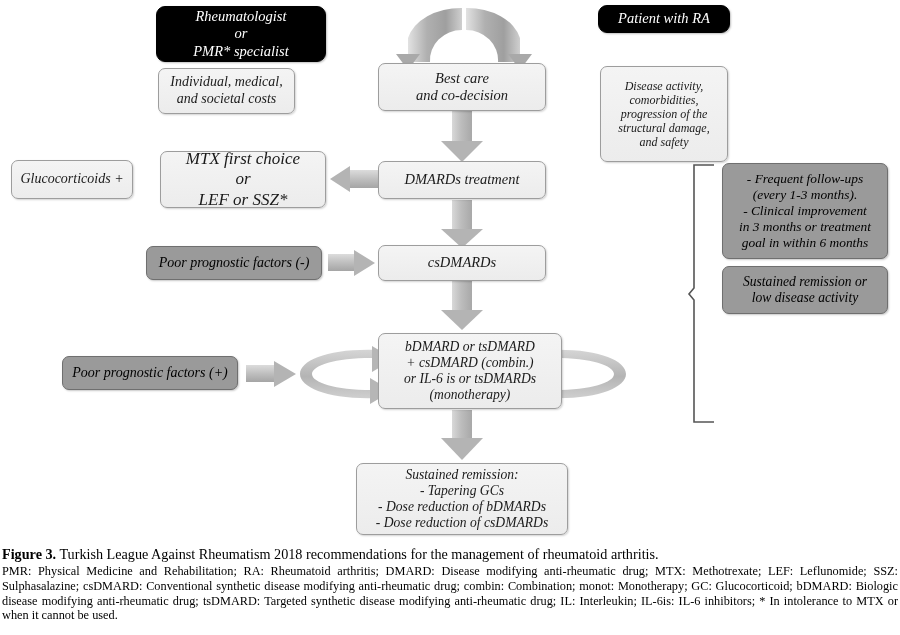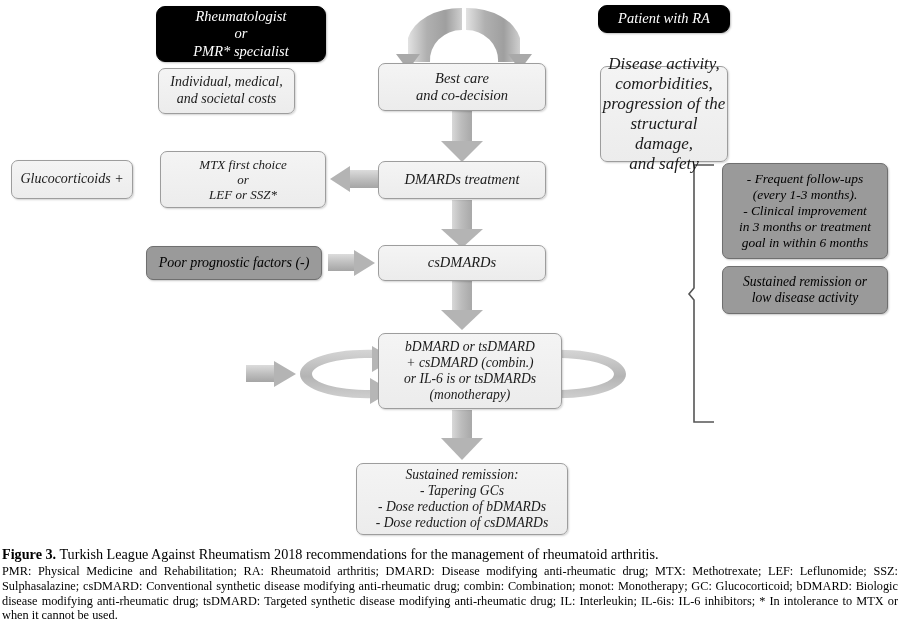--- a/index.html
+++ b/index.html
@@ -138,30 +138,33 @@
 
   <div class="box box-light" style="left:158px;top:68px;width:137px;height:46px;font-size:14px;">
     <span style="white-space:pre-line;">Individual, medical,
 and societal costs</span>
   </div>
 
   <div class="box box-light" style="left:11px;top:160px;width:122px;height:39px;font-size:14px;">
     <span style="white-space:pre-line;">Glucocorticoids +</span>
   </div>
 
-  <div class="box box-light" style="left:160px;top:151px;width:166px;height:57px;font-size:13px;">
+  <div class="box box-light" style="left:160px;top:151px;width:166px;height:57px;font-size:17px;">
     <span style="white-space:pre-line;">MTX first choice
 or
 LEF or SSZ*</span>
   </div>
 
   <div class="box box-gray" style="left:146px;top:246px;width:176px;height:34px;font-size:14px;">
     <span style="white-space:pre-line;">Poor prognostic factors (-)</span>
   </div>
 
+  <div class="box box-gray" style="left:62px;top:356px;width:176px;height:34px;font-size:14px;">
+    <span style="white-space:pre-line;">Poor prognostic factors (+)</span>
+  </div>
 
   <div class="box box-light" style="left:378px;top:63px;width:168px;height:48px;font-size:14.5px;">
     <span style="white-space:pre-line;">Best care
 and co-decision</span>
   </div>
 
   <div class="box box-light" style="left:378px;top:161px;width:168px;height:38px;font-size:14.5px;">
     <span style="white-space:pre-line;">DMARDs treatment</span>
   </div>
 
@@ -180,21 +183,21 @@
     <span style="white-space:pre-line;">Sustained remission:
 - Tapering GCs
 - Dose reduction of bDMARDs
 - Dose reduction of csDMARDs</span>
   </div>
 
   <div class="box box-black" style="left:598px;top:5px;width:132px;height:28px;font-size:14.5px;">
     <span style="white-space:pre-line;">Patient with RA</span>
   </div>
 
-  <div class="box box-light" style="left:600px;top:66px;width:128px;height:96px;font-size:17px;">
+  <div class="box box-light" style="left:600px;top:66px;width:128px;height:96px;font-size:12px;">
     <span style="white-space:pre-line;">Disease activity,
 comorbidities,
 progression of the
 structural damage,
 and safety</span>
   </div>
 
   <div class="box box-gray" style="left:722px;top:163px;width:166px;height:96px;font-size:13.4px;">
     <span style="white-space:pre-line;">- Frequent follow-ups
 (every 1-3 months).

